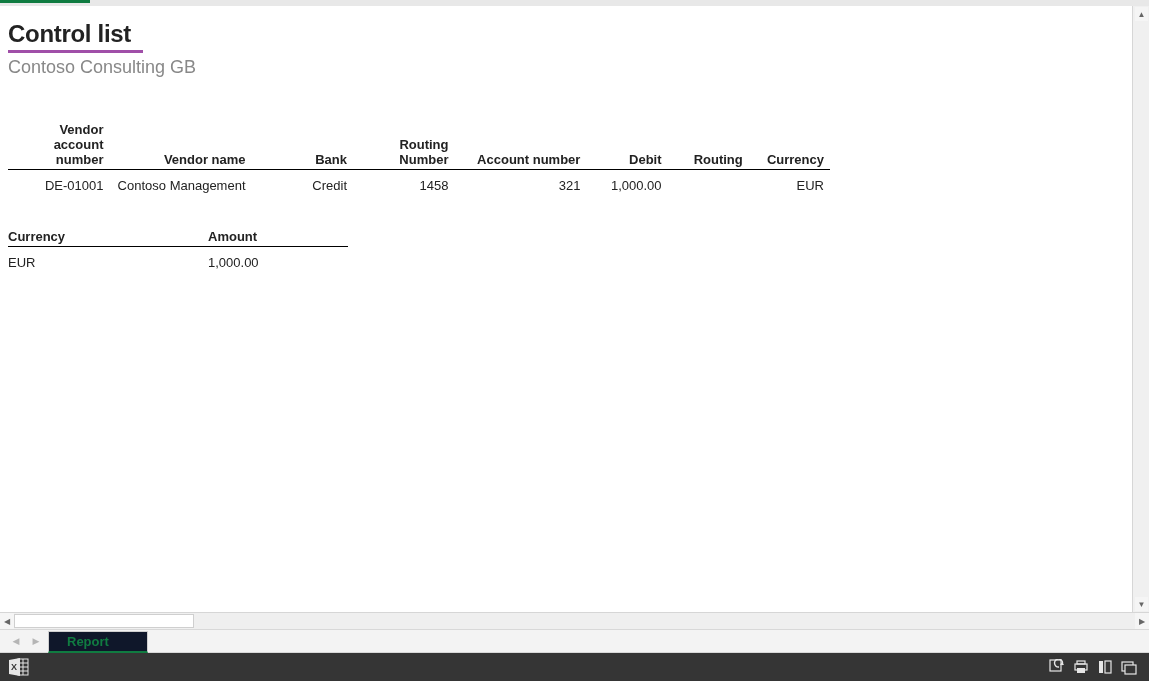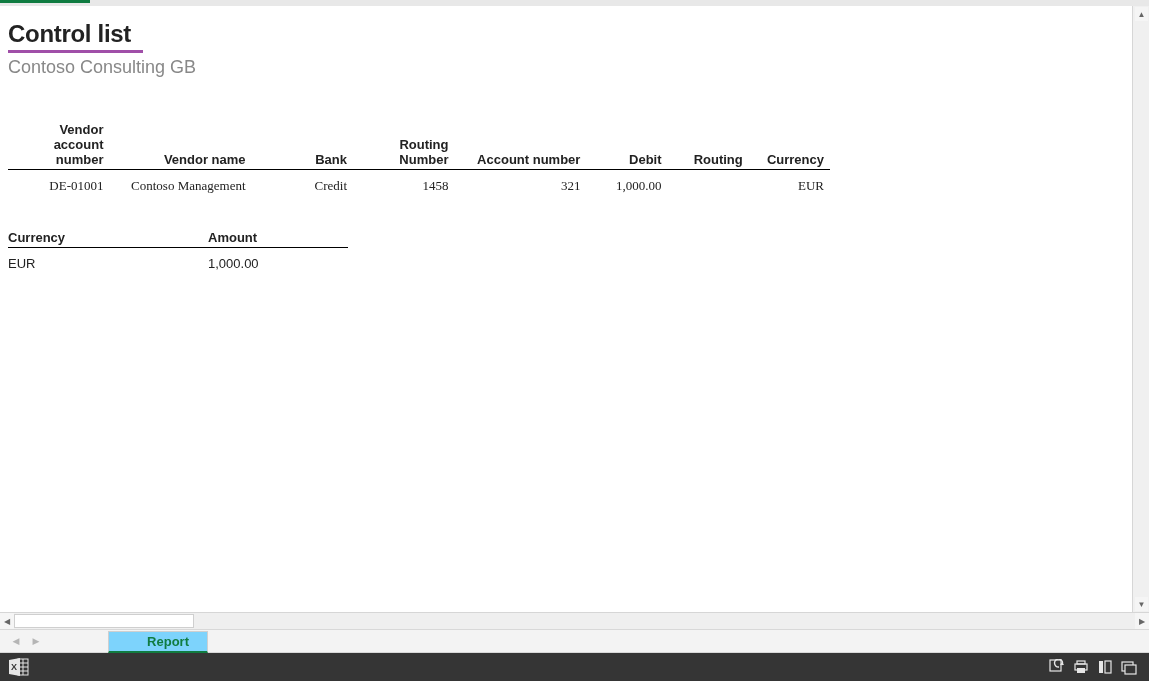--- a/index.html
+++ b/index.html
@@ -78,21 +78,20 @@
     vertical-align: bottom;
     font-size: 13px;
   }
   table.main-table th {
     font-weight: 700;
     border-bottom: 1.5px solid #000;
   }
   table.main-table td.row-cell {
     padding-top: 8px;
     vertical-align: top;
-    font-family: Liberation Serif, serif;
   }
   .ralign { text-align: center; }
   .col-vacct { width: 100px; }
   .col-vname { width: 140px; }
   .col-bank  { width: 100px; }
   .col-rout  { width: 100px; }
   .col-acct  { width: 130px; }
   .col-debit { width: 80px; }
   .col-credit{ width: 80px; }
   .col-curr  { width: 80px; }
@@ -169,28 +168,27 @@
     padding-left: 8px;
   }
   .tab-nav-btn {
     width: 16px; height: 16px;
     display: flex; align-items: center; justify-content: center;
     color: #b5b5b5; font-size: 9px;
     cursor: pointer;
     margin-right: 4px;
   }
   .sheet-tab {
-    margin-left: 60px;
     height: 22px;
     min-width: 100px;
     padding: 0 18px;
-    background: #7dd3fc;
+    background: #0f172a;
     border: 1px solid #cfcfcf;
     border-bottom: 2px solid #107c41;
-    display: flex; align-items: center; justify-content: flex-end;
+    display: flex; align-items: center; justify-content: flex-start;
     font-weight: 700;
     color: #107c41;
     cursor: pointer;
     position: relative;
     top: 1px;
   }
 
   
   .bottom-bar {
     height: 28px;

